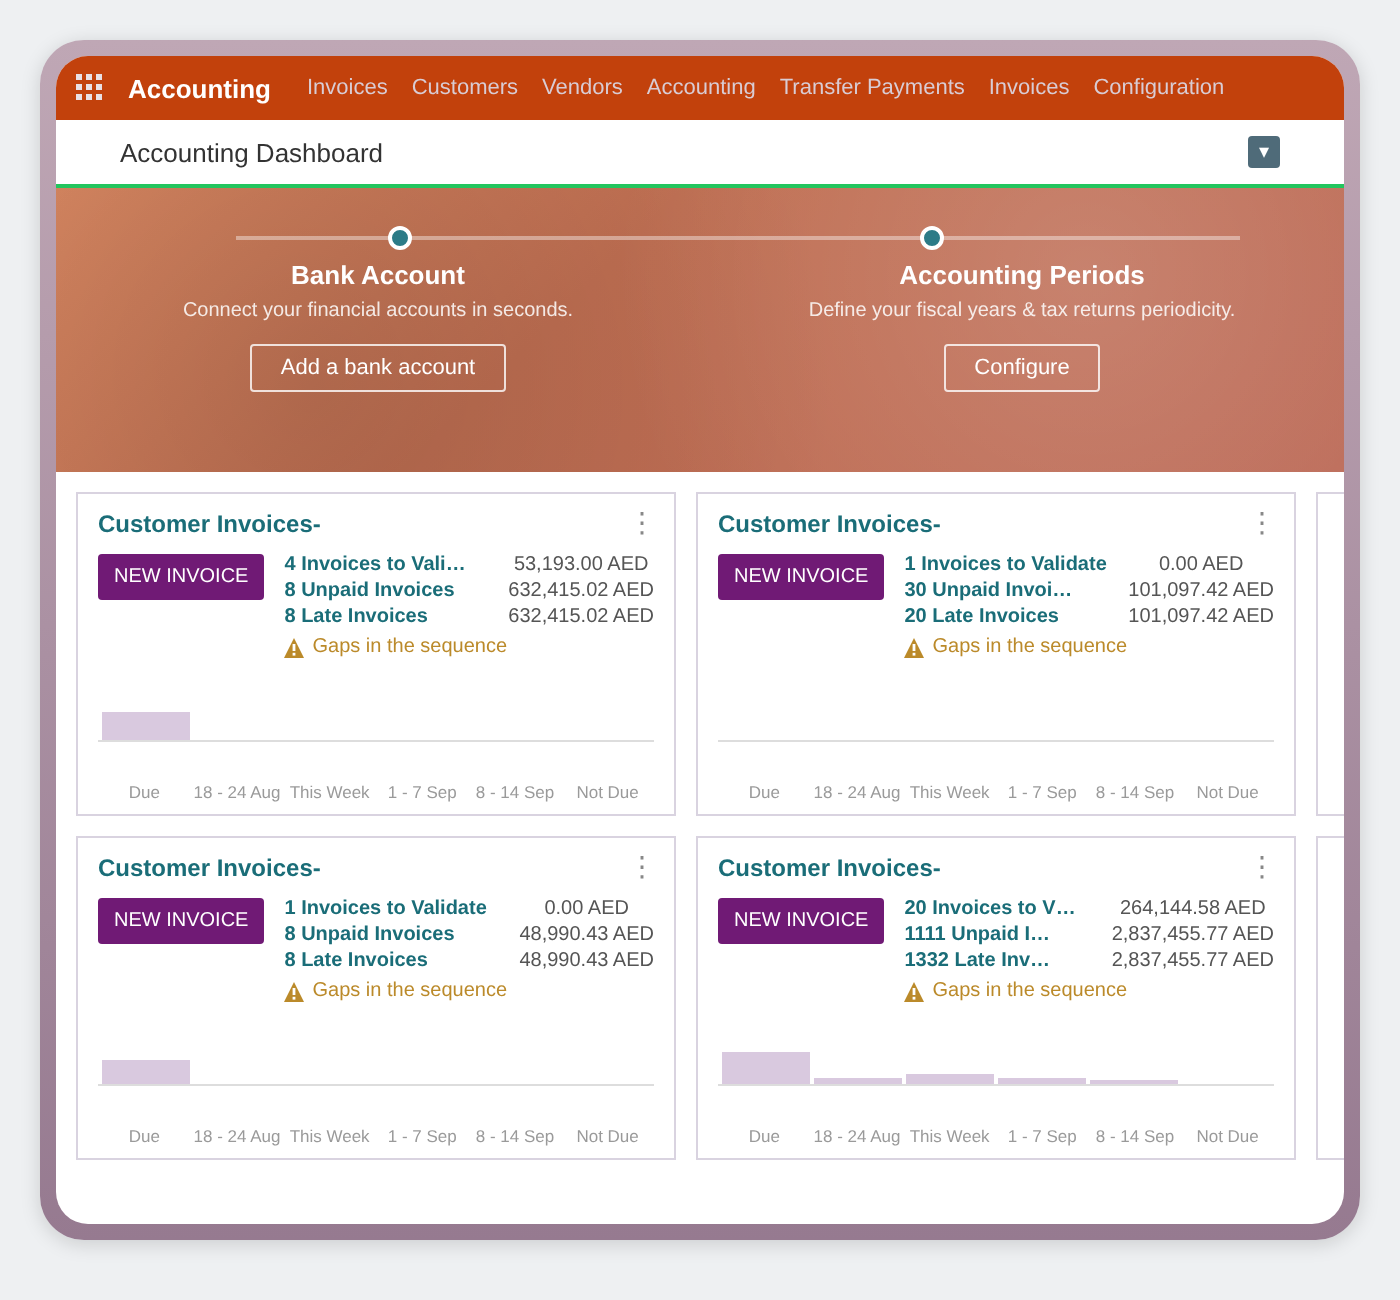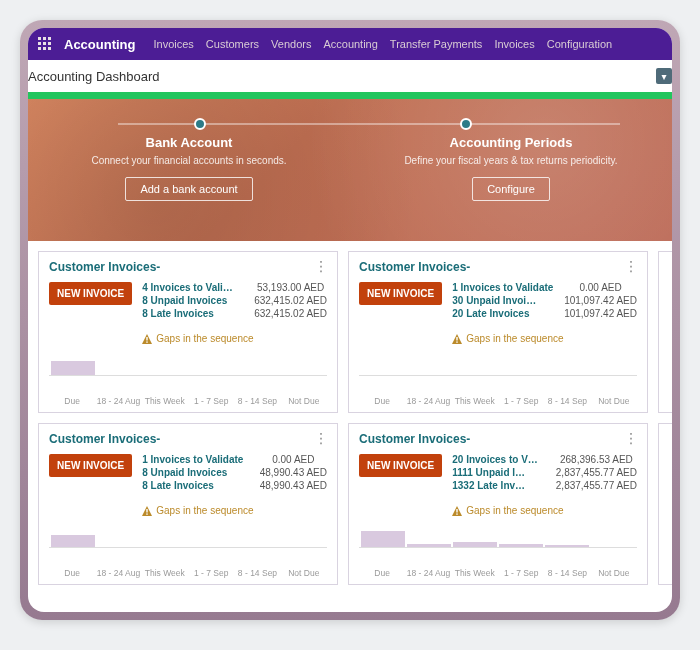--- a/index.html
+++ b/index.html
@@ -21,21 +21,21 @@
   }
   .screen {
     width: 100%; height: 100%;
     background: #fff;
     border-radius: 16px;
     overflow: hidden;
     position: relative;
   }
   
   .topnav {
-    background: #4c1d95;
+    background: #c2410c;
     color: #e8e0e5;
     height: 32px;
     display: flex;
     align-items: center;
     padding: 0 10px;
     gap: 12px;
     font-size: 11px;
   }
   .apps-icon {
     width: 14px; height: 14px;
@@ -43,24 +43,24 @@
     grid-template-columns: repeat(3, 3px);
     grid-template-rows: repeat(3, 3px);
     gap: 2px;
   }
   .apps-icon span { background: #e8e0e5; }
   .brand { font-weight: 600; font-size: 13px; color: #fff; margin-right: 6px; }
   .navlink { color: #d9ccd4; cursor: pointer; }
 
   .subhead {
     display: flex; align-items: center; justify-content: space-between;
-    padding: 8px 0;
+    padding: 8px 32px;
     font-size: 13px;
     color: #333;
-    border-bottom: 7px solid #22c55e;
+    border-bottom: 2px solid #22c55e;
   }
   .filter-chip {
     width: 16px; height: 16px; background: #4f6b79; border-radius: 2px;
     display: inline-flex; align-items: center; justify-content: center;
     color: #fff; font-size: 10px;
   }
 
   
   .hero {
     position: relative;
@@ -132,35 +132,35 @@
   }
   .kebab {
     color: #888; font-size: 14px; line-height: 0.4; cursor: pointer;
     letter-spacing: -1px;
   }
   .card-body {
     display: flex; gap: 10px; align-items: flex-start;
     min-height: 66px;
   }
   .new-btn {
-    background: #c2410c; color: #fff; border: none;
-    font-size: 10px; font-weight: 700; padding: 6px 8px;
+    background: #701a75; color: #fff; border: none;
+    font-size: 10px; font-weight: 400; padding: 6px 8px;
     cursor: pointer; border-radius: 2px; white-space: nowrap;
   }
   .stats {
     flex: 1;
     display: grid;
     grid-template-columns: 1fr auto;
     row-gap: 2px;
     column-gap: 10px;
     font-size: 10px;
   }
   .stat-label { color: #1a6d78; font-weight: 600; white-space: nowrap; overflow: hidden; text-overflow: ellipsis; cursor:pointer; max-width: 110px;}
   .stat-val { color: #555; text-align: center; white-space: nowrap; }
-  .warn { grid-column: 1 / -1; color: #bb8a2a; font-size: 10px; display: flex; align-items: center; gap: 4px; margin-top: 12px;}
+  .warn { grid-column: 1 / -1; color: #bb8a2a; font-size: 10px; display: flex; align-items: center; gap: 4px; margin-top: 2px;}
   .warn-icon { width: 10px; height: 10px; display:inline-block; }
   .warn-icon svg { display:block; }
 
   .chart {
     position: relative;
     height: 22px;
     margin-top: 6px;
     border-bottom: 1px solid #ddd;
     display: flex; align-items: flex-end; gap: 2px;
     padding: 0 2px;
@@ -365,21 +365,21 @@
 
       <div class="card compact">
         <div class="card-head">
           <span class="card-title">Customer Invoices-</span>
           <span class="kebab">⋮</span>
         </div>
         <div class="card-body">
           <button class="new-btn">NEW INVOICE</button>
           <div class="stats">
             <span class="stat-label">20 Invoices to V…</span>
-            <span class="stat-val">268,396.53 AED</span>
+            <span class="stat-val">264,144.58 AED</span>
             <span class="stat-label">1111 Unpaid I…</span>
             <span class="stat-val">2,837,455.77 AED</span>
             <span class="stat-label">1332 Late Inv…</span>
             <span class="stat-val">2,837,455.77 AED</span>
             <span class="warn">
               <span class="warn-icon">
                   <svg viewBox="0 0 10 10">
                     <path fill="#bb8a2a" d="M5 0 L10 10 L0 10 Z"></path>
                     <rect x="4.3" y="3" width="1.4" height="3.5" fill="#fff"></rect>
                     <rect x="4.3" y="7.4" width="1.4" height="1.4" fill="#fff"></rect>

